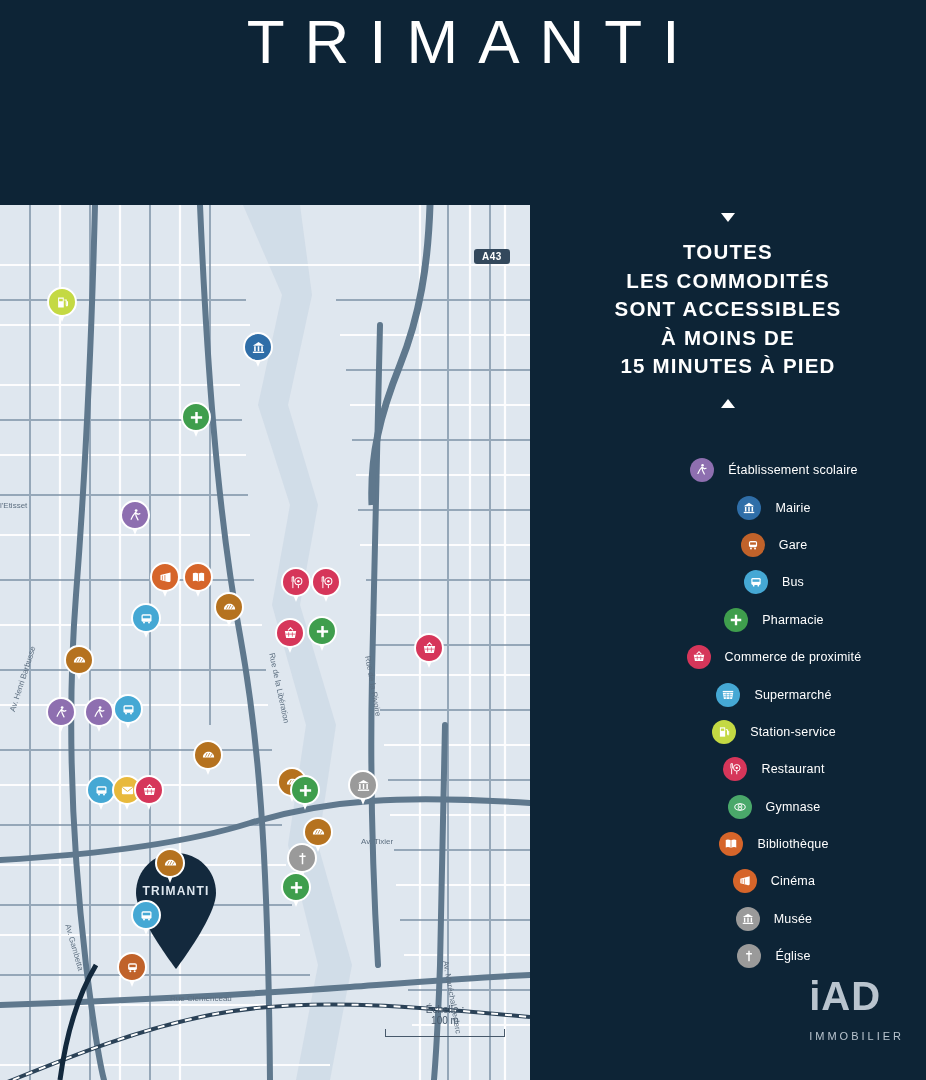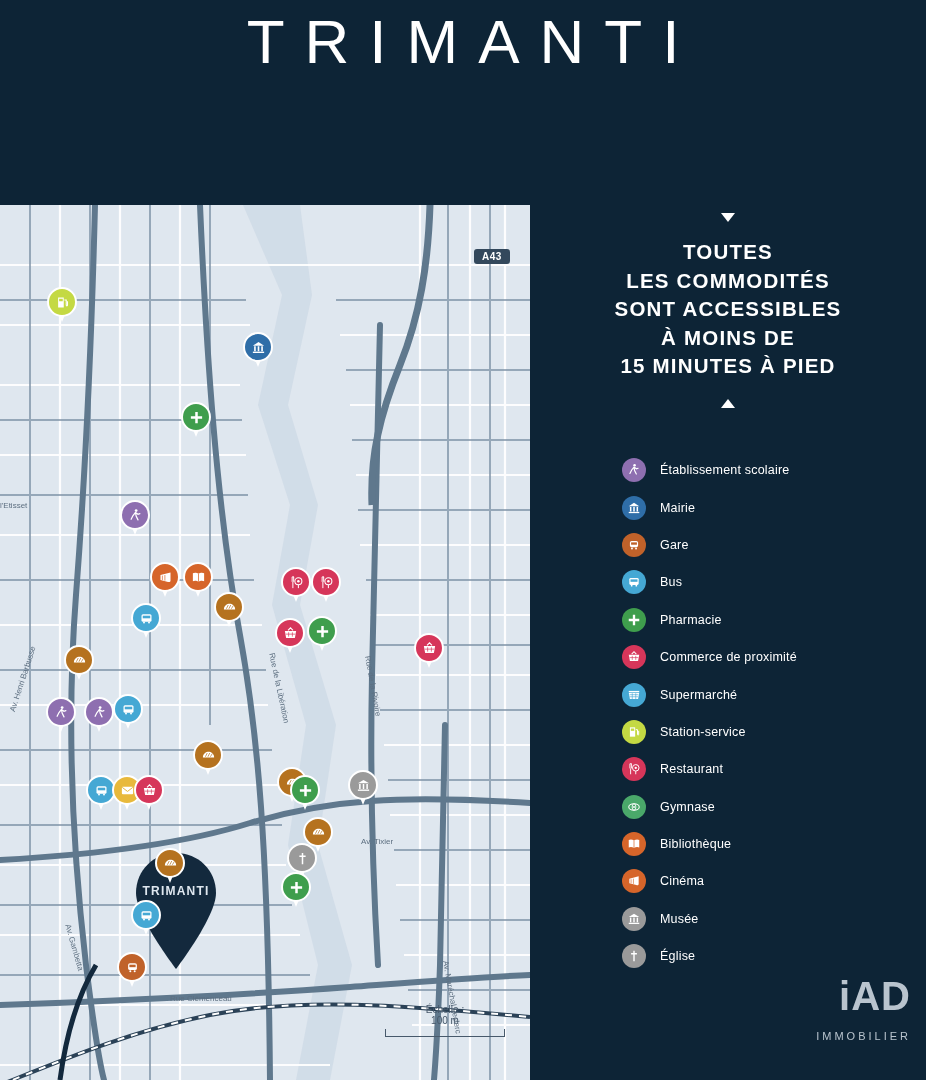--- a/index.html
+++ b/index.html
@@ -172,43 +172,44 @@
   }
 
   .legend {
     margin-top: 44px;
     padding-left: 92px;
   }
   .legend-item {
     display: flex;
     align-items: center;
     height: 37.4px;
+    justify-content: center;
   }
   .legend-icon {
     width: 24px;
     height: 24px;
     border-radius: 50%;
     flex: 0 0 24px;
     display: flex;
     align-items: center;
     justify-content: center;
     margin-right: 14px;
   }
   .legend-label {
     font-size: 12.5px;
     color: #ffffff;
     letter-spacing: .2px;
   }
 
   
   .logo {
     position: absolute;
-    right: 15px;
+    right: 22px;
     bottom: 38px;
-    text-align: right;
+    text-align: left;
     color: #9aa8b5;
   }
   .logo .mark {
     font-size: 40px;
     font-weight: bold;
     letter-spacing: 1px;
     line-height: 40px;
     color: #b9c4ce;
   }
   .logo .sub {

